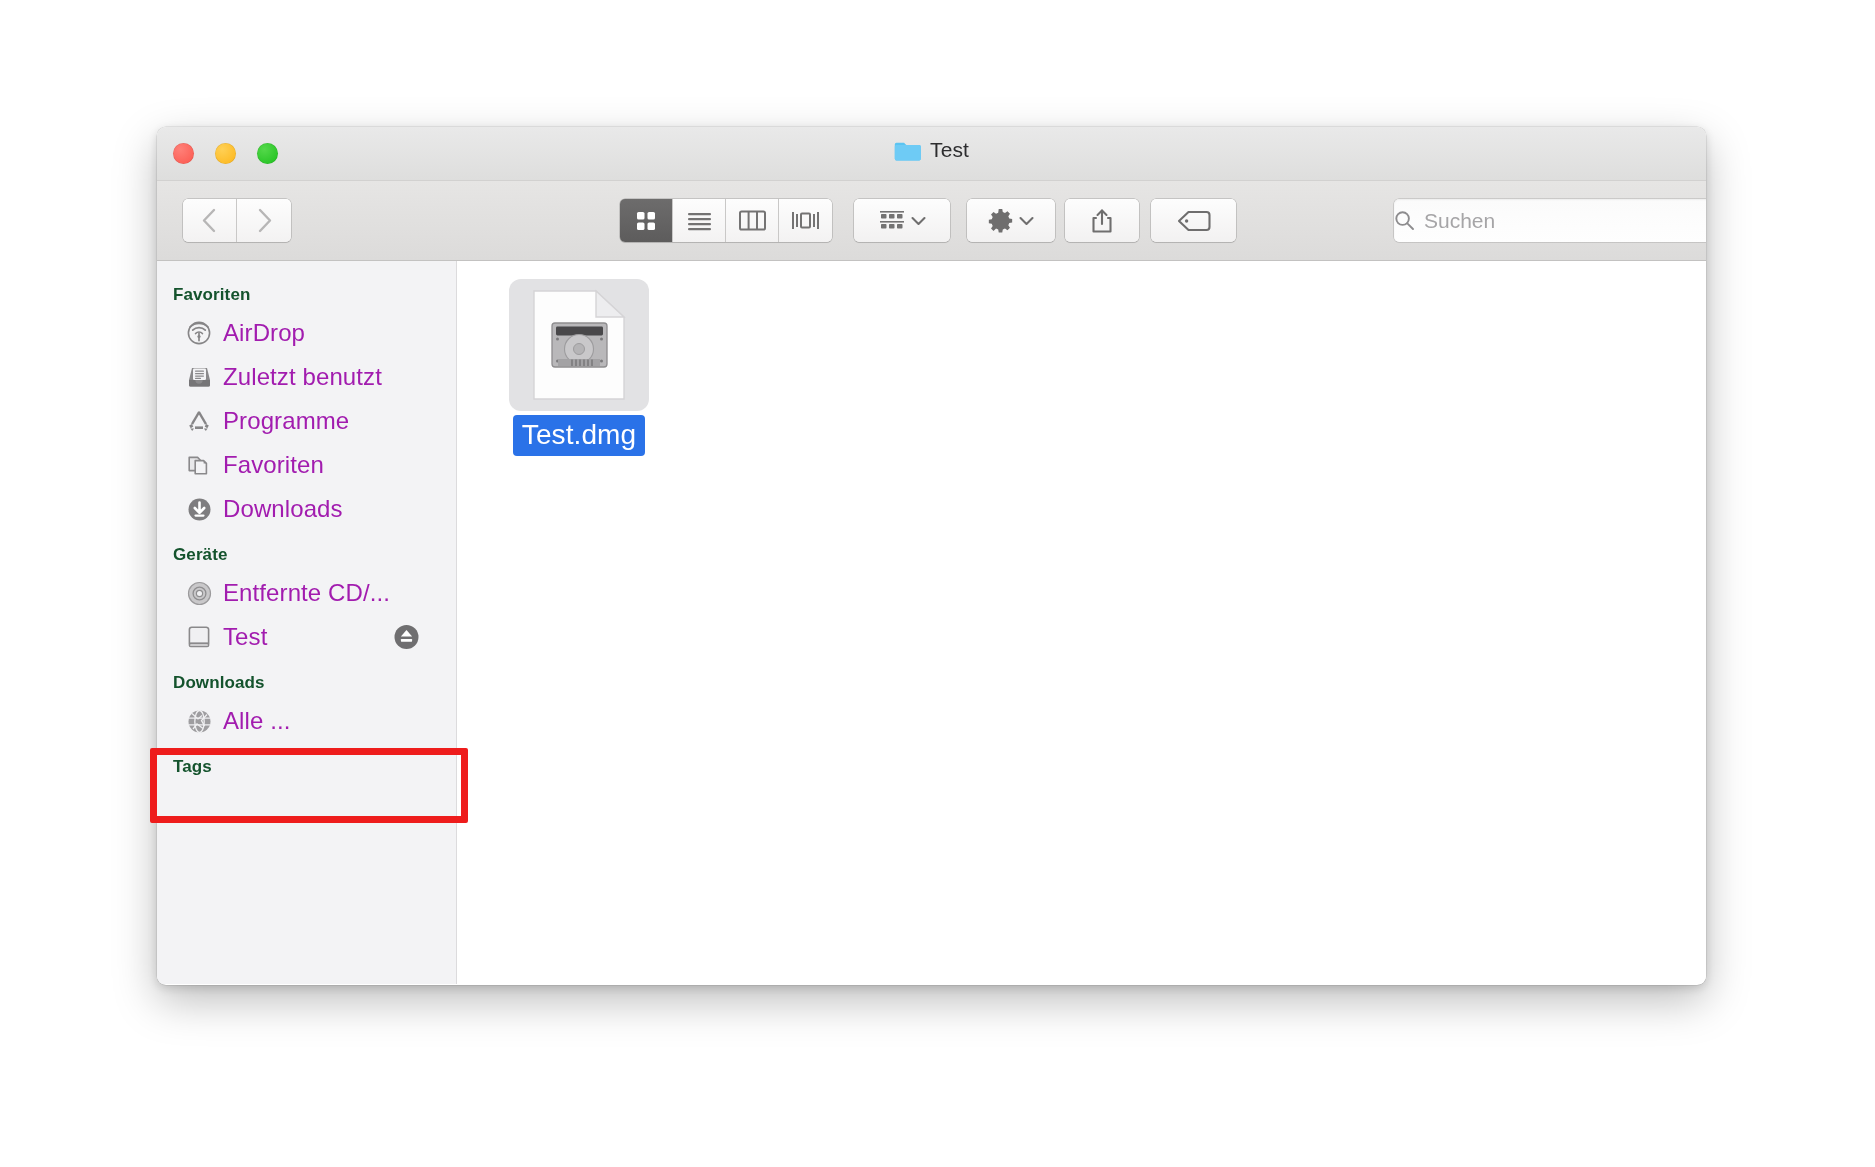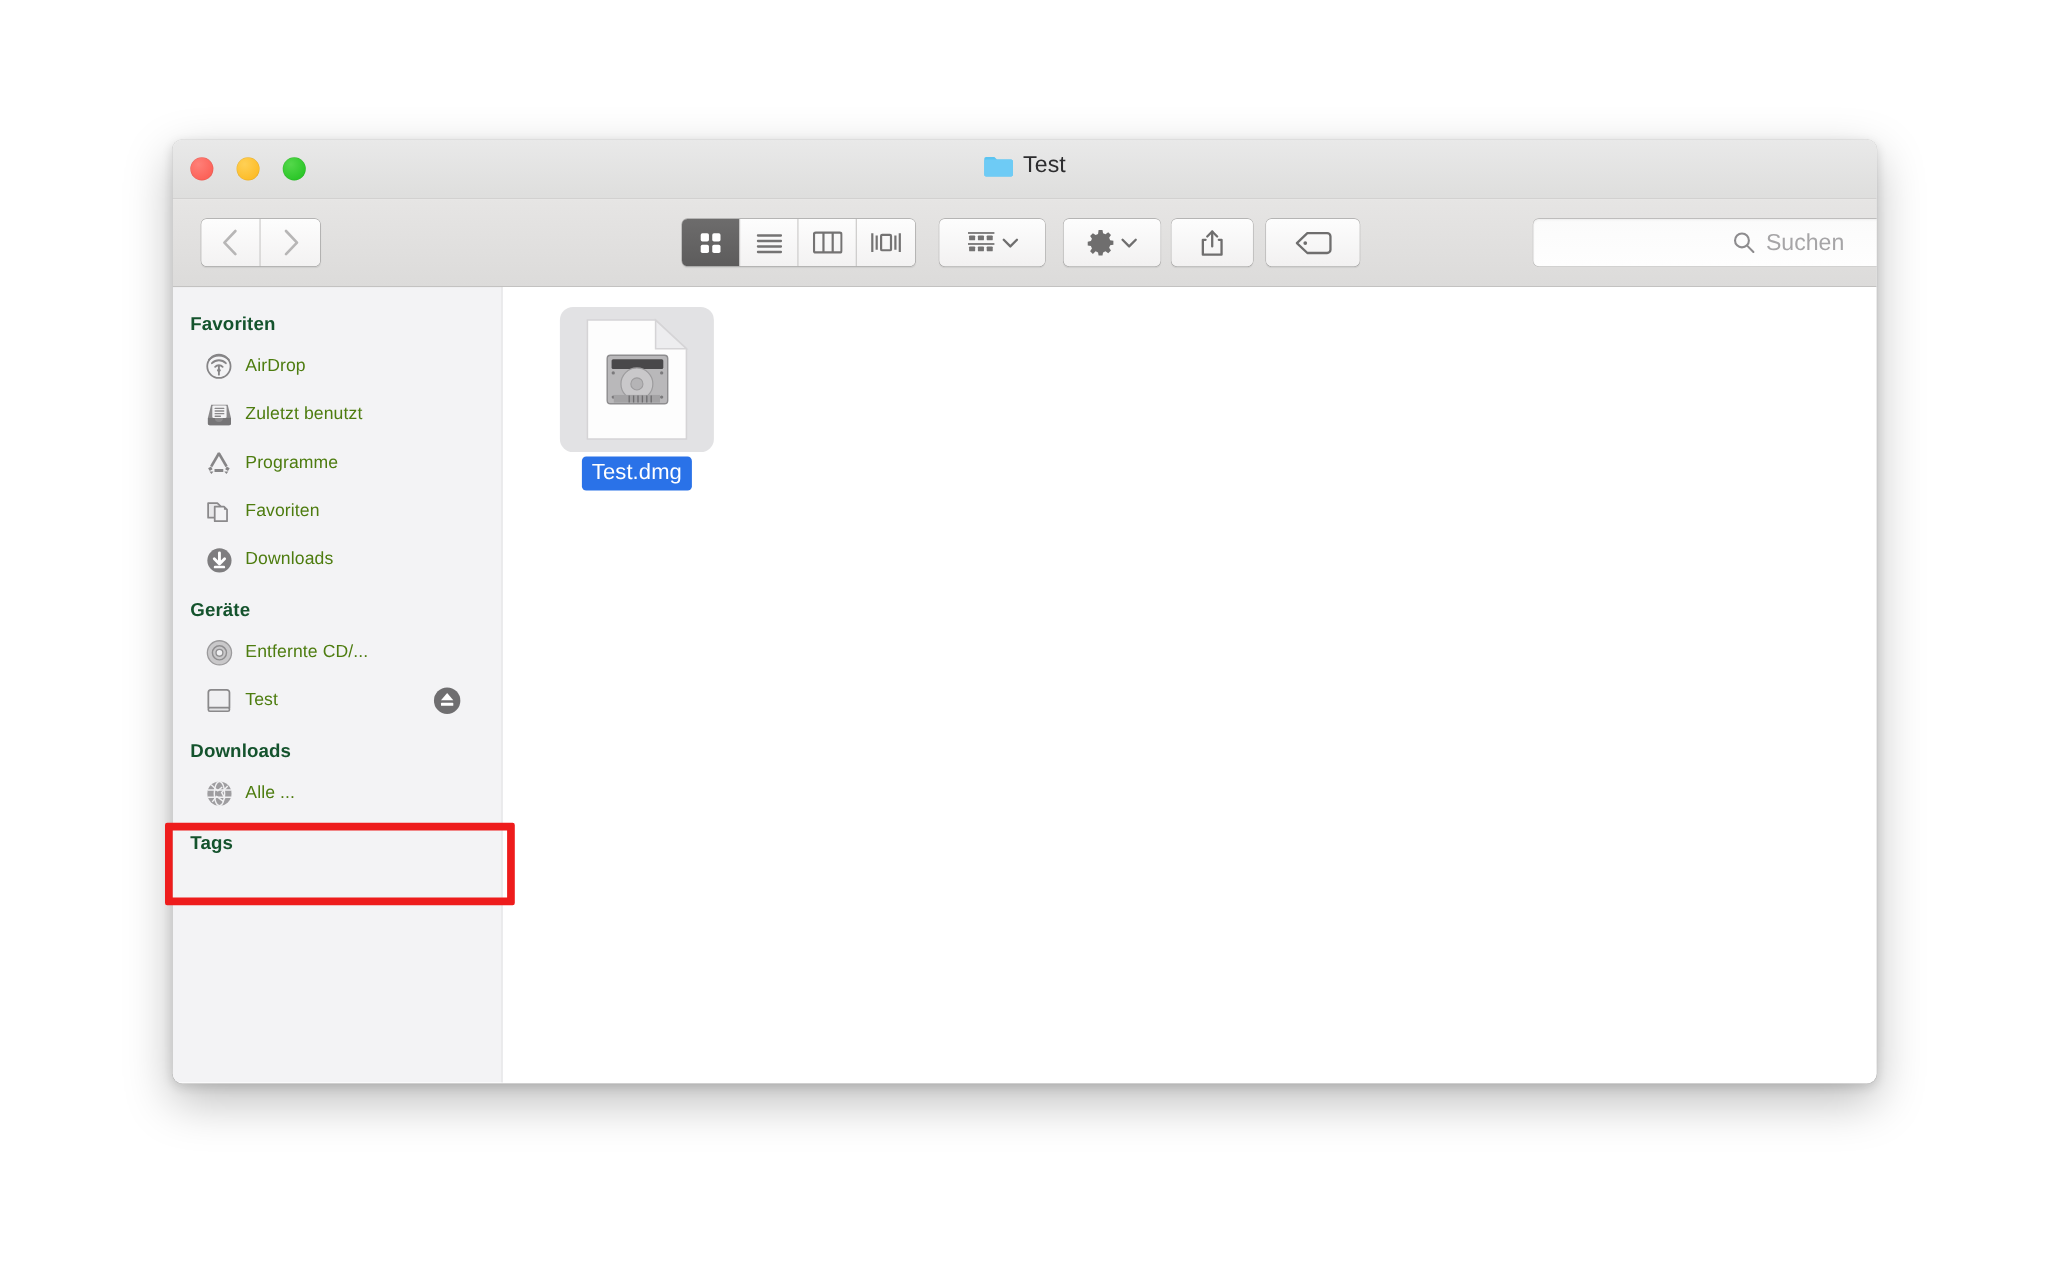--- a/index.html
+++ b/index.html
@@ -126,21 +126,21 @@
     position: absolute;
     left: 1237px;
     top: 18px;
     width: 464px;
     height: 43px;
     border-radius: 5px;
     background: linear-gradient(to bottom, #fbfbfb, #fefefe);
     box-shadow: 0 0 0 0.5px rgba(0,0,0,0.22), inset 0 1px 2px rgba(0,0,0,0.06);
     display: flex;
     align-items: center;
-    justify-content: center;
+    justify-content: flex-start;
     gap: 9px;
   }
   .search-placeholder {
     font-size: 21px;
     color: #a6a5a7;
   }
 
   
   .window-body {
     display: flex;
@@ -167,22 +167,22 @@
 
   .sb-item {
     height: 44px;
     display: flex;
     align-items: center;
     padding-left: 29px;
     gap: 11px;
     position: relative;
   }
   .sb-label {
-    font-size: 16px;
-    color: #4d7c0f;
+    font-size: 24px;
+    color: #a21caf;
     white-space: nowrap;
     letter-spacing: 0.1px;
   }
   .sb-icon {
     width: 26px; height: 26px;
     display: flex; align-items: center; justify-content: center;
     flex: 0 0 26px;
   }
   .eject-btn {
     position: absolute;
@@ -211,21 +211,21 @@
     height: 132px;
     border-radius: 12px;
     background: #e2e2e4;
     display: flex;
     align-items: center;
     justify-content: center;
   }
   .file-label {
     background: #2a72e8;
     color: #ffffff;
-    font-size: 20px;
+    font-size: 28px;
     padding: 2px 9px 4px 9px;
     border-radius: 4px;
     letter-spacing: 0.1px;
     line-height: 1.25;
   }
 
   
   #annotation-box {
     position: absolute;
     left: 150px;

